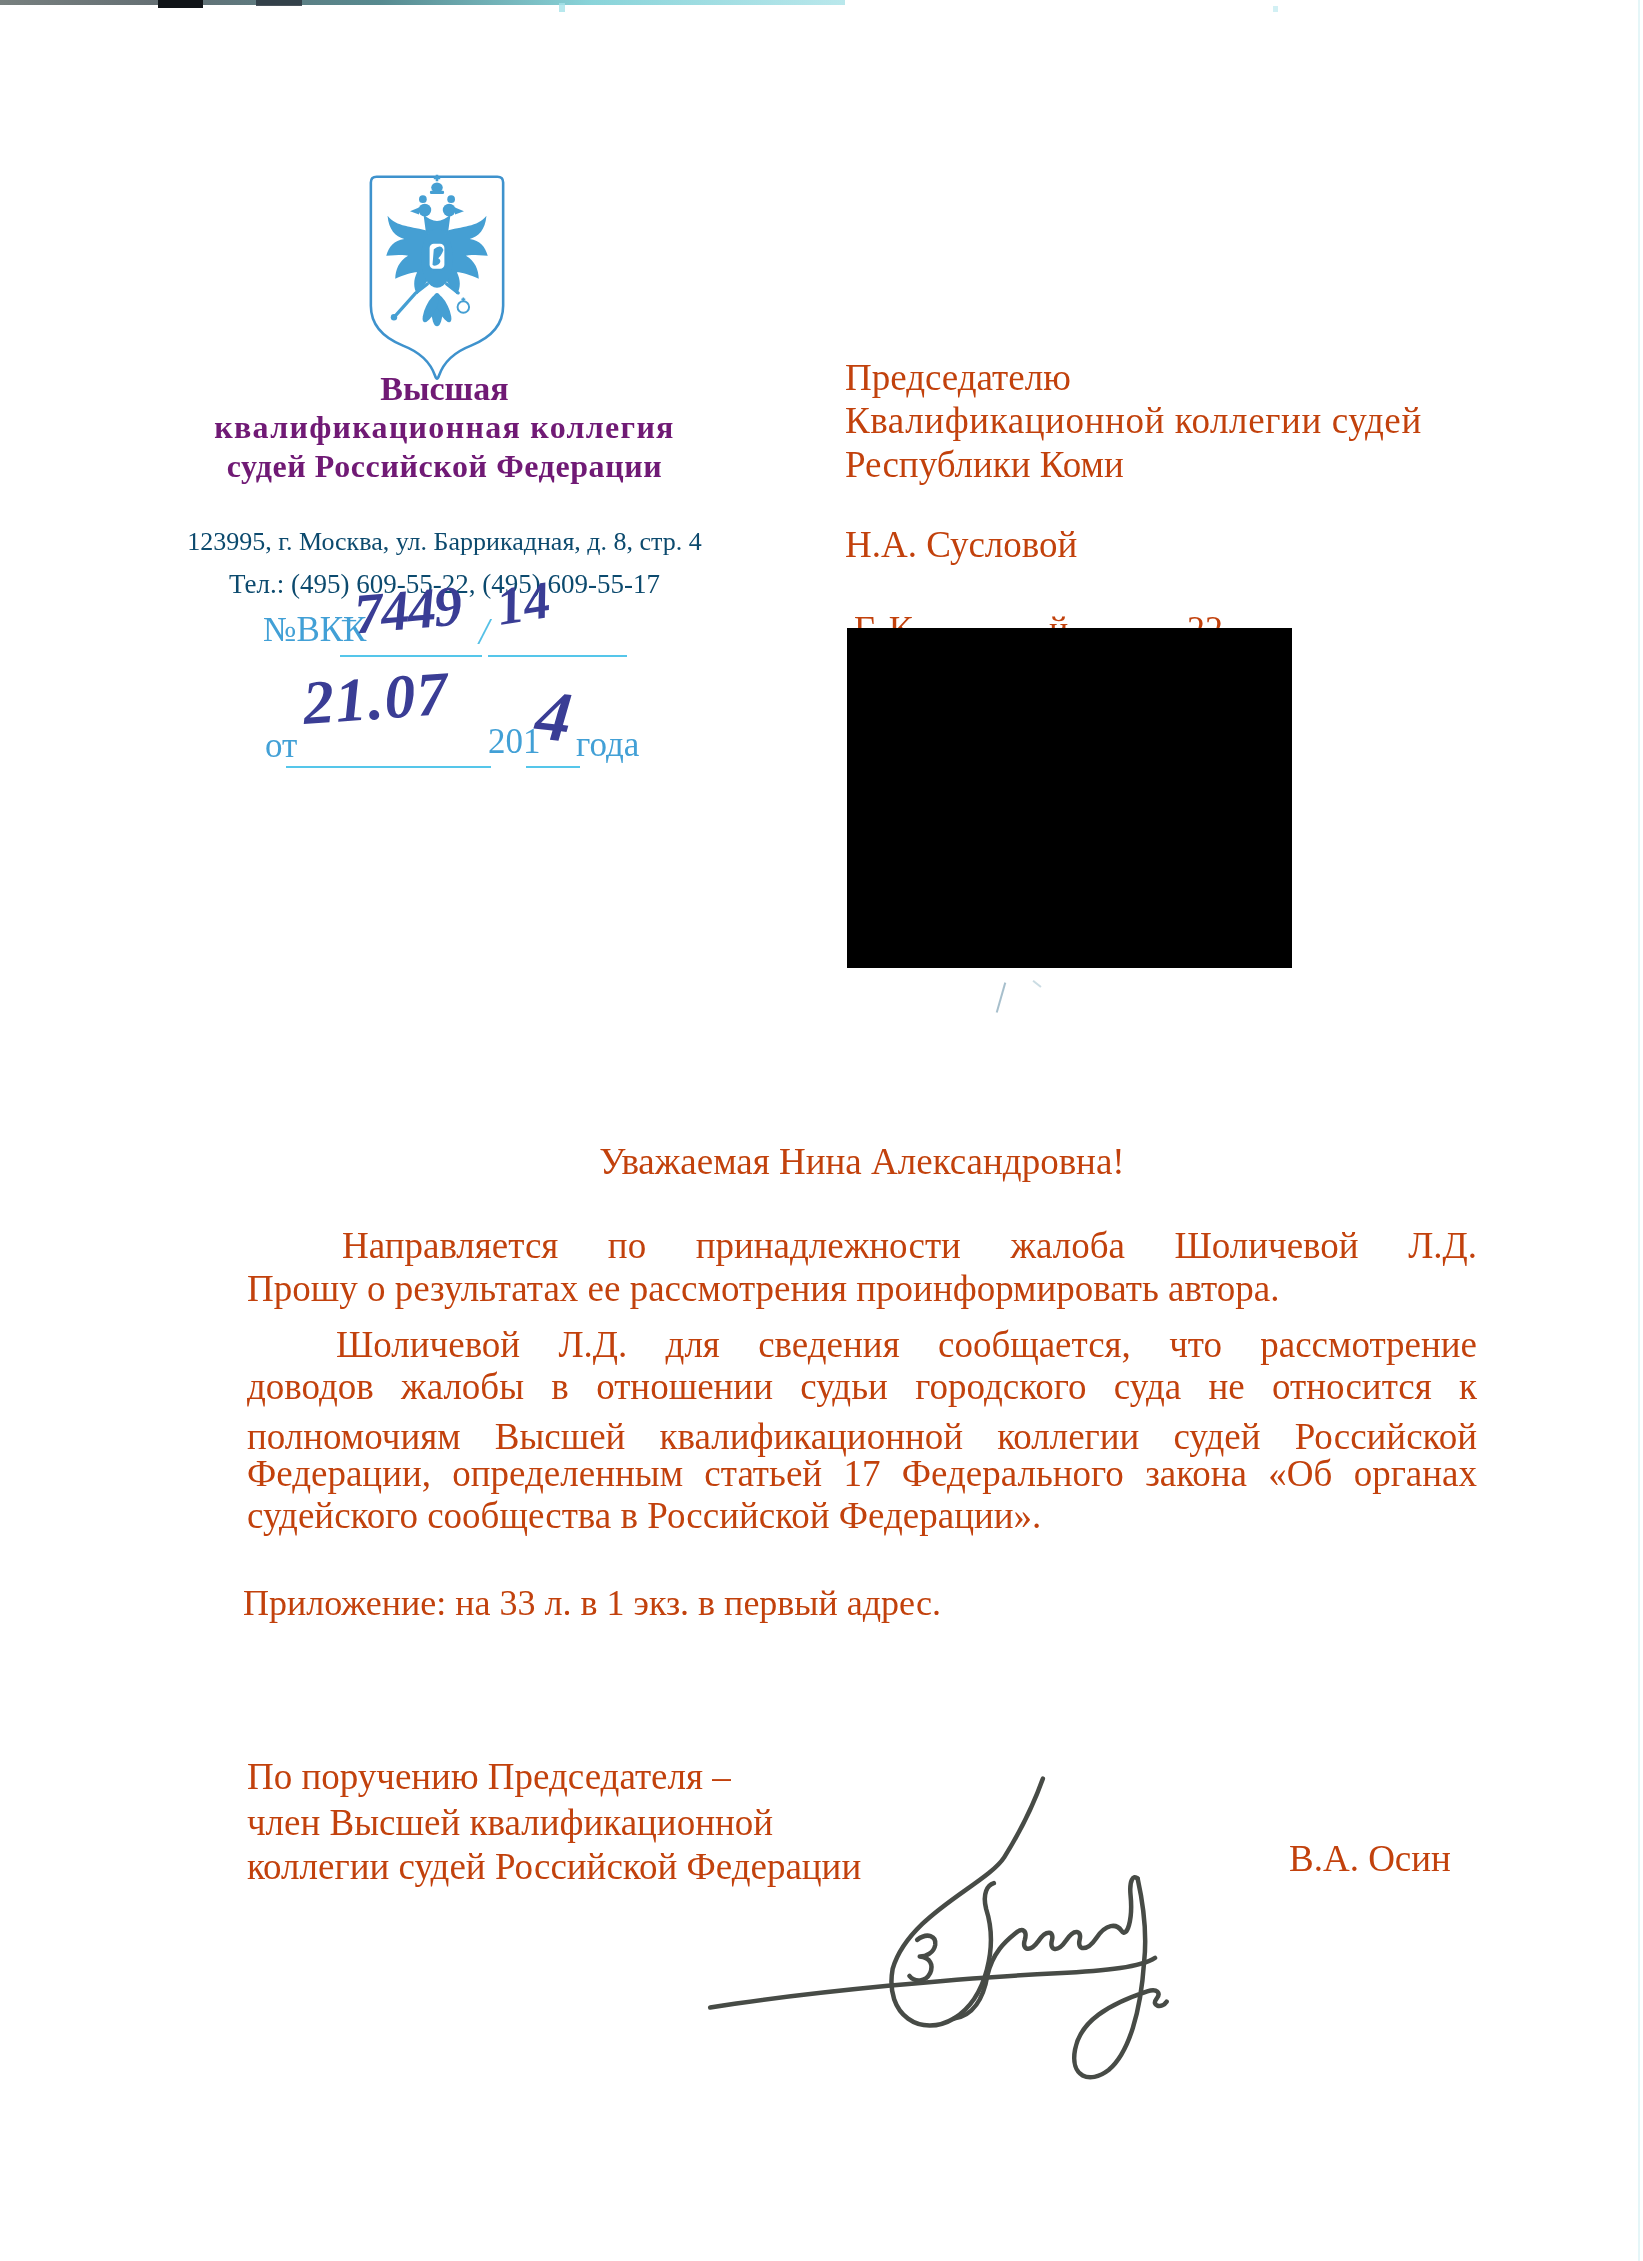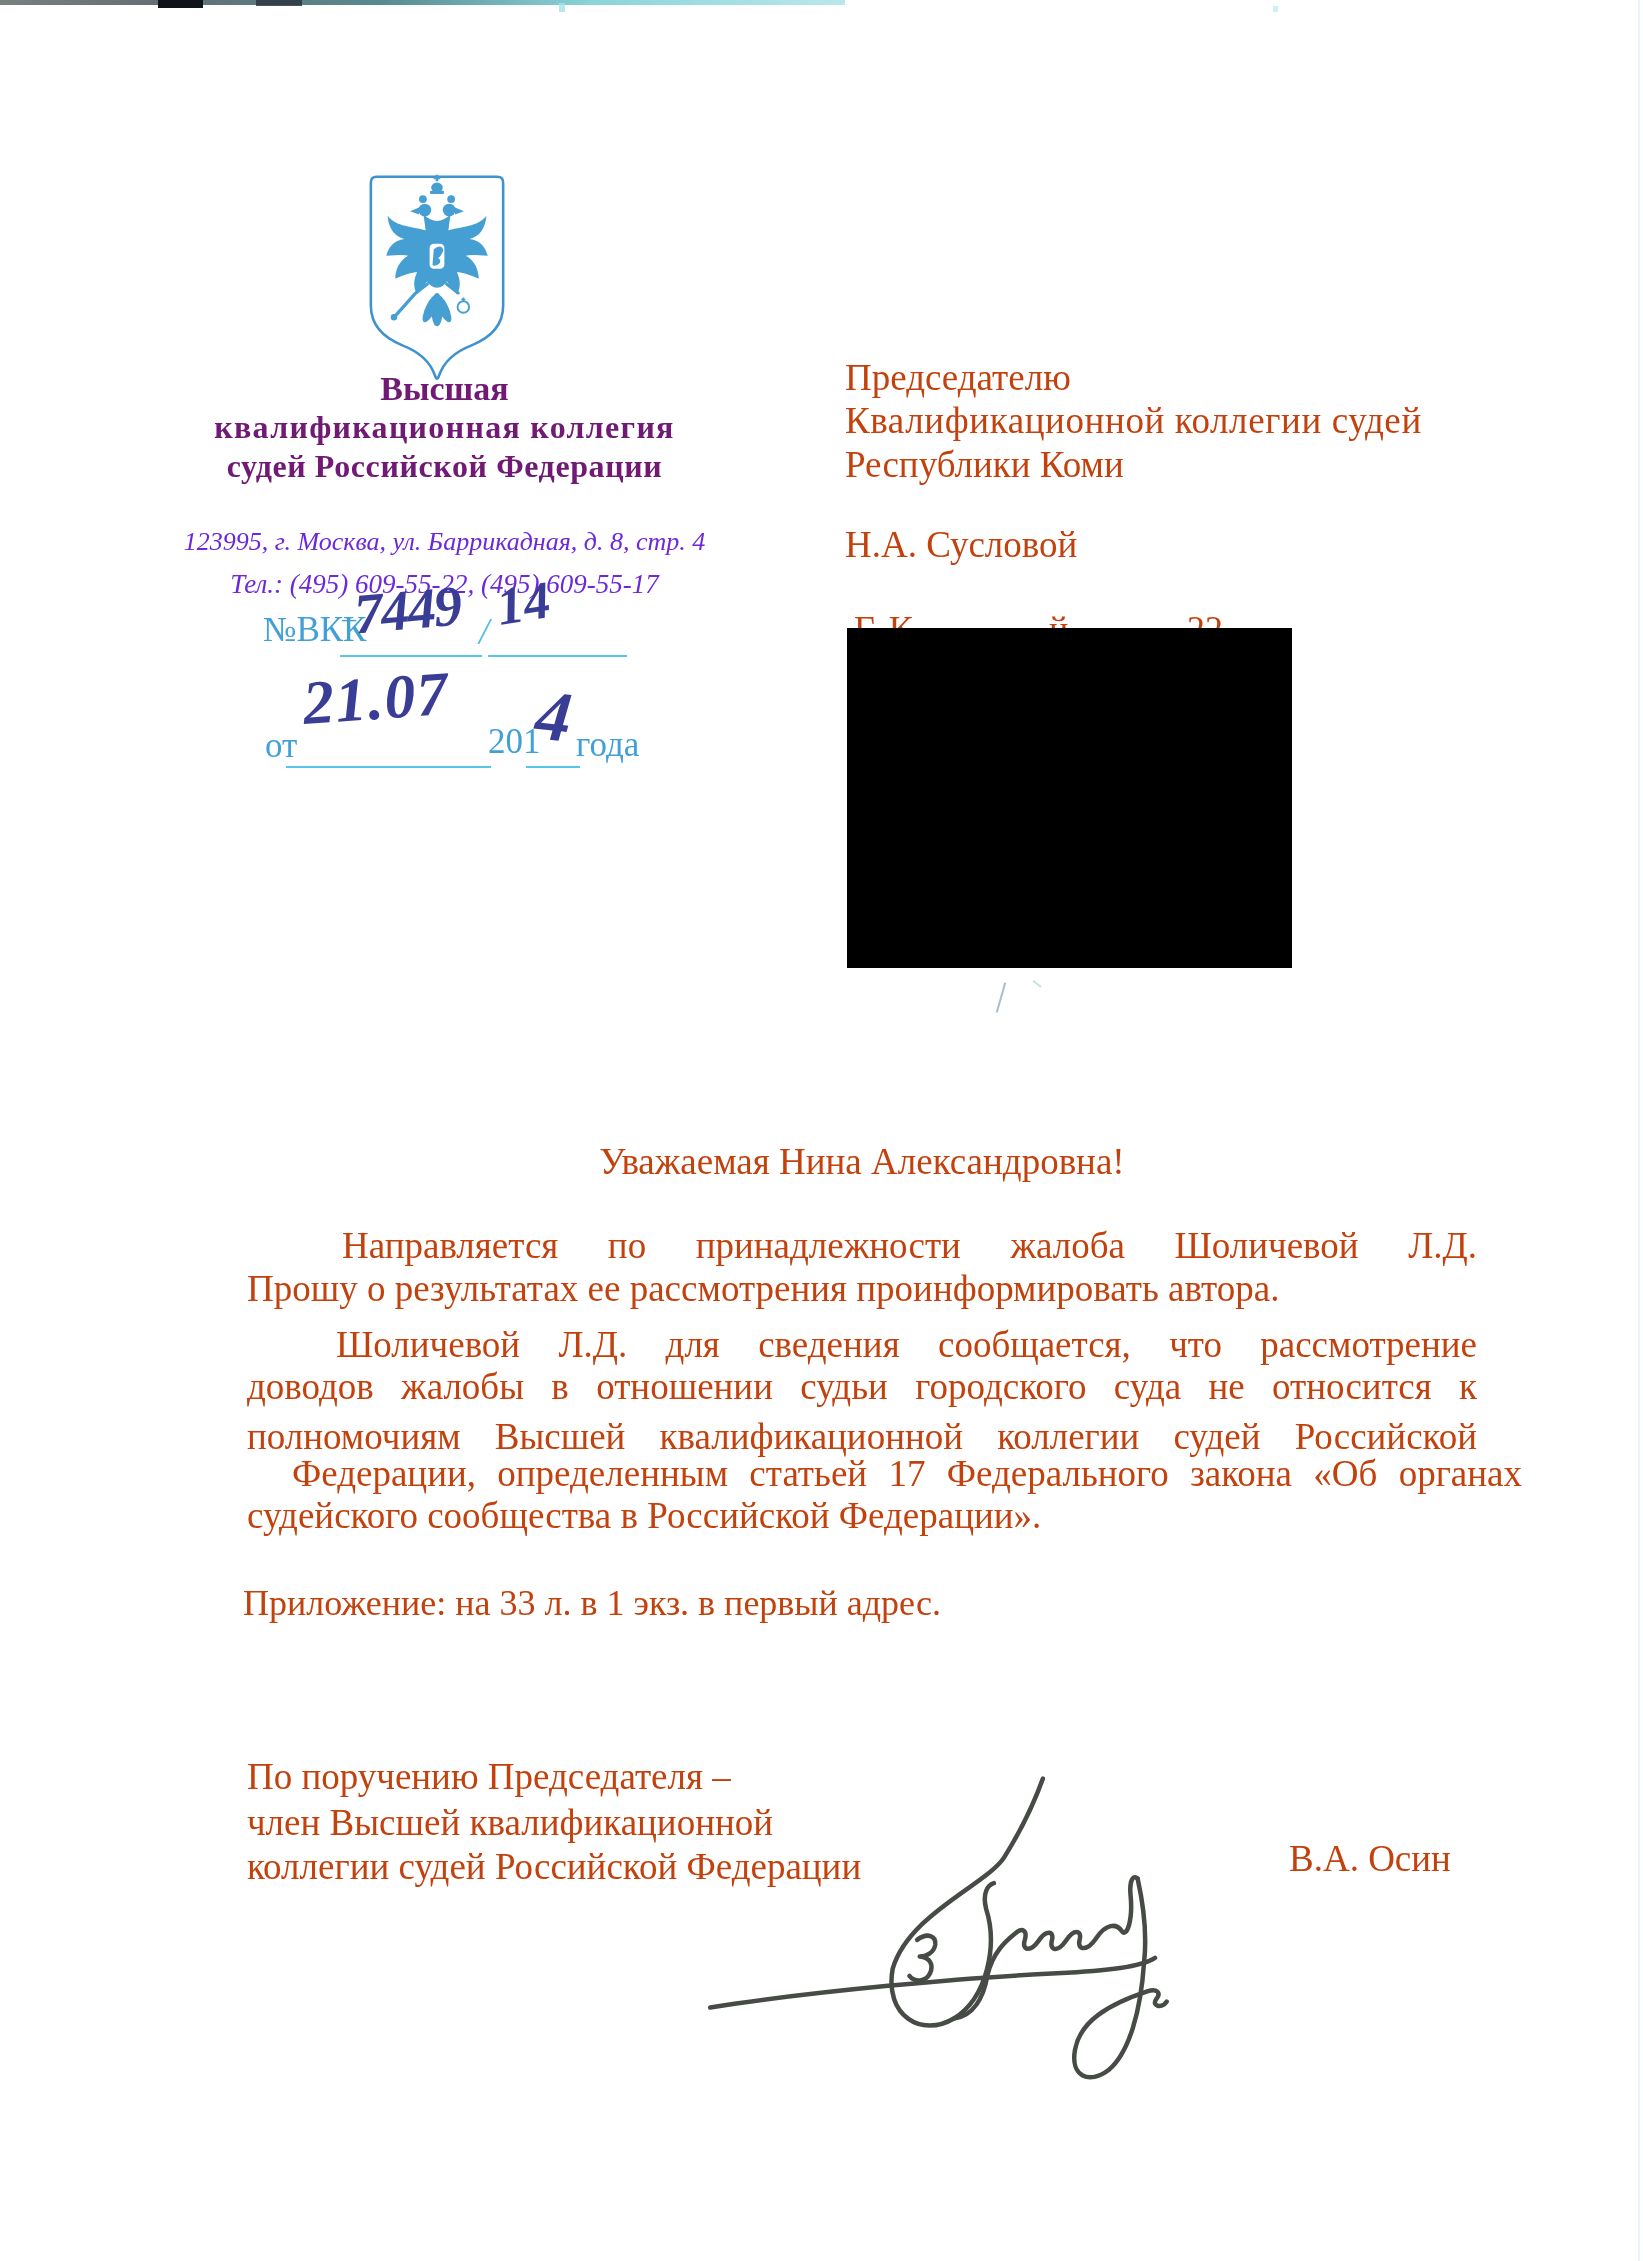--- a/index.html
+++ b/index.html
@@ -5,21 +5,21 @@
   html,body{margin:0;padding:0;}
   body{
     width:1643px;height:2261px;position:relative;background:#ffffff;
     font-family:"Liberation Serif","DejaVu Serif",serif;overflow:hidden;
   }
   .abs{position:absolute;}
   .line{position:absolute;white-space:pre;color:#c2410c;font-size:37px;line-height:1.08;}
   .just{white-space:normal;text-align:justify;text-align-last:justify;}
   .ctr{white-space:normal;text-align:center;}
   .blue-bold{color:#701a75;font-weight:bold;}
-  .blue-italic{color:#6d28d9;font-style:italic;}
+  .blue-italic{color:#0c4a6e;}
   .form-blue{color:#42a0d6;}
   .hand{color:#3a3d95;font-style:italic;font-weight:bold;}
   .uline{position:absolute;height:1.9px;background:#55c6ea;}
   .redaction{position:absolute;background:#000;}
   .artifact{position:absolute;}
 </style>
 </head>
 <body>
 
 <div class="artifact" style="left:0;top:0;width:845px;height:4.5px;opacity:.8;
@@ -97,21 +97,21 @@
 <div class="artifact" style="left:1032px;top:983px;width:10.3px;height:1.9px;background:#bed3dc;transform:rotate(38deg);opacity:.8;"></div>
 
 <div class="line ctr" style="left:248px;top:1142px;width:1228px;">Уважаемая Нина Александровна!</div>
 
 <div class="line just" style="left:342px;top:1226px;width:1135px;">Направляется по принадлежности жалоба Шоличевой Л.Д.</div>
 <div class="line" style="left:247px;top:1269px;">Прошу о результатах ее рассмотрения проинформировать автора.</div>
 
 <div class="line just" style="left:336px;top:1325px;width:1141px;">Шоличевой Л.Д. для сведения сообщается, что рассмотрение</div>
 <div class="line just" style="left:247px;top:1367px;width:1230px;">доводов жалобы в отношении судьи городского суда не относится к</div>
 <div class="line just" style="left:247px;top:1411px;width:1230px;margin-top:6px;">полномочиям Высшей квалификационной коллегии судей Российской</div>
-<div class="line just" style="left:247px;top:1454px;width:1230px;margin-left:45px;">Федерации, определенным статьей 17 Федерального закона «Об органах</div>
+<div class="line just" style="left:247px;top:1454px;width:1230px;">Федерации, определенным статьей 17 Федерального закона «Об органах</div>
 <div class="line" style="left:247px;top:1496px;">судейского сообщества в Российской Федерации».</div>
 
 <div class="line" style="left:243px;top:1584px;font-size:36px;">Приложение: на 33 л. в 1 экз. в первый адрес.</div>
 
 <div class="line" style="left:247px;top:1757px;">По поручению Председателя –</div>
 <div class="line" style="left:247px;top:1803px;">член Высшей квалификационной</div>
 <div class="line" style="left:247px;top:1847px;">коллегии судей Российской Федерации</div>
 <div class="line" style="left:1289px;top:1839px;font-size:37px;">В.А. Осин</div>
 
 <div class="abs" style="left:696px;top:1740px;width:490px;height:361px;">

